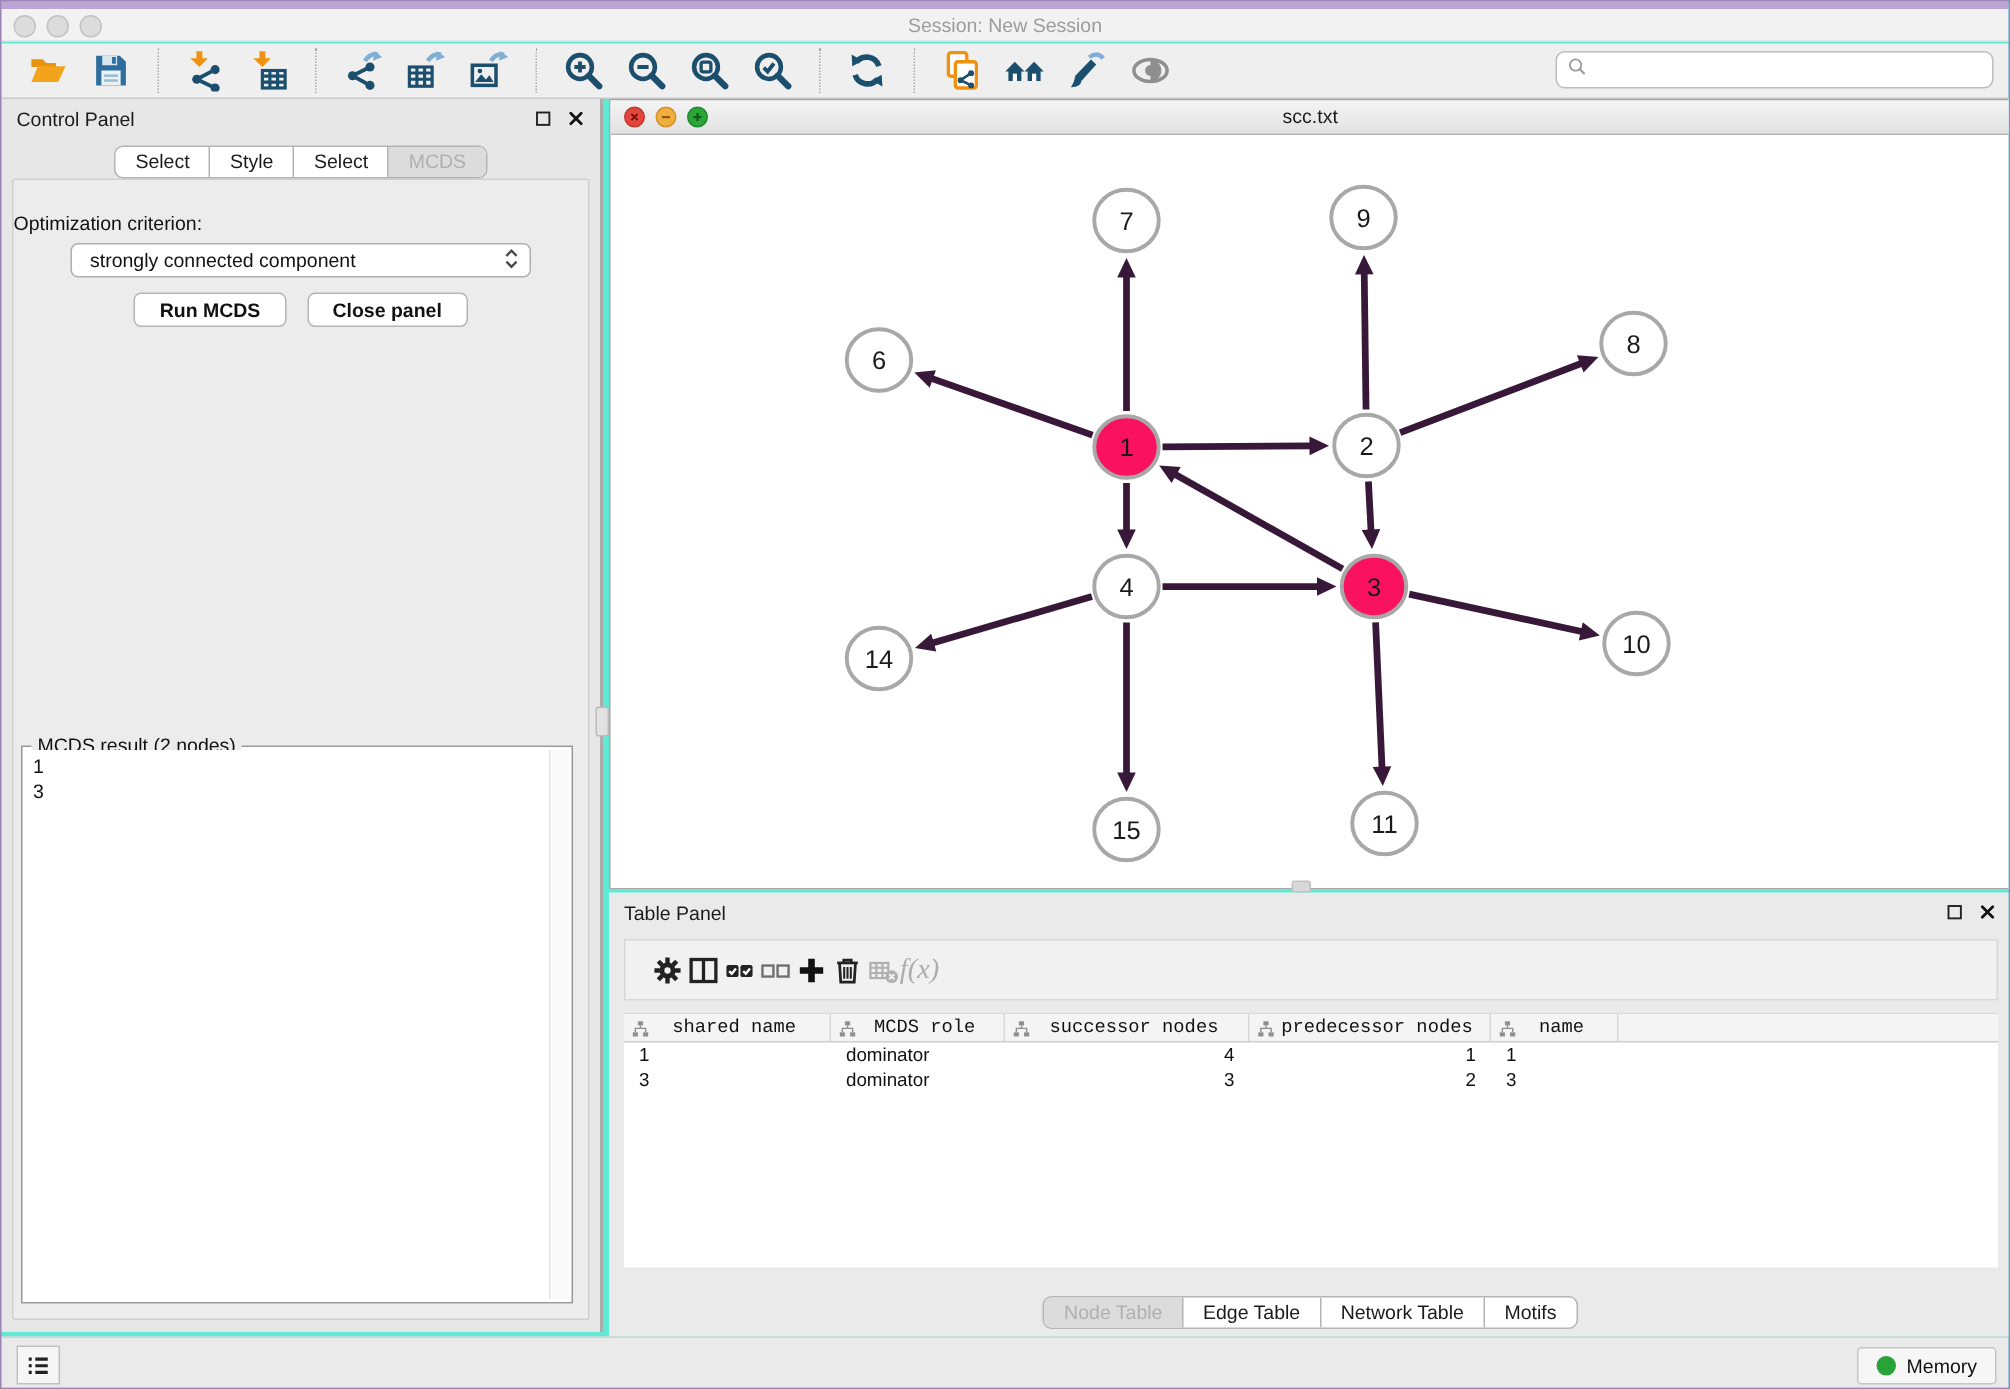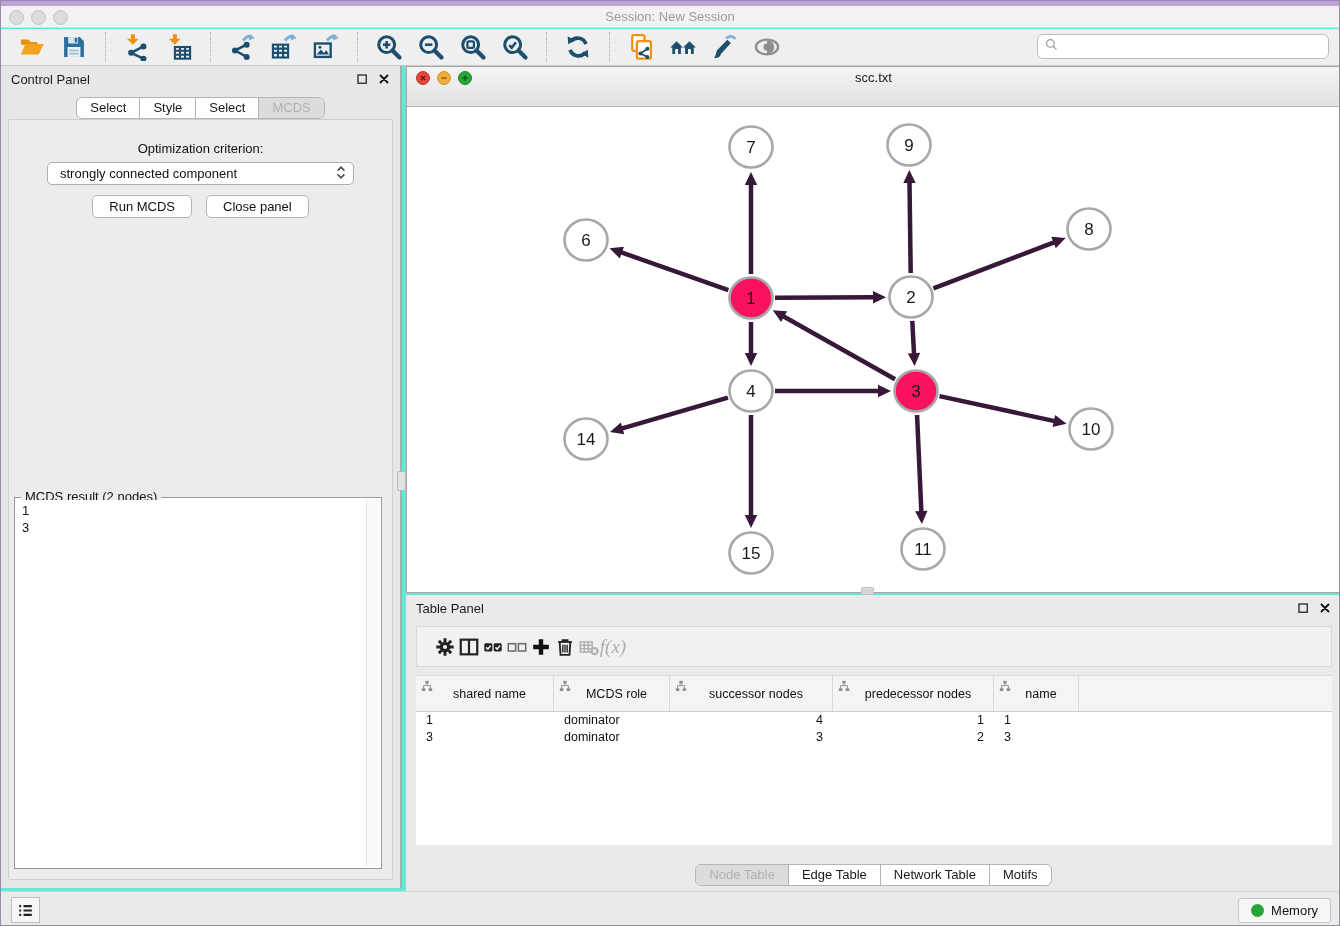--- a/index.html
+++ b/index.html
@@ -33,59 +33,59 @@
   
   .control-panel { position:absolute; left:0; top:65px; width:401px; height:822px; background:#E7E7E7;
                    border-right:2px solid #ACACAC; }
   .cp-header { position:relative; height:28px; }
   .panel-title { position:absolute; left:10px; top:6px; font-size:13px; color:#1C1C1C; }
   .win-btns { position:absolute; right:8px; top:5px; display:flex; gap:6px; }
   .win-btn { width:16px; height:16px; display:flex; align-items:center; justify-content:center; }
   .cp-tabbar { position:absolute; left:0; right:0; top:31px; text-align:center; z-index:2; }
   .cp-content { position:absolute; left:7px; right:7px; top:53px; bottom:8px; background:#ECECEC;
                 border:1px solid #CFCFCF; border-radius:2px; }
-  .opt-label { position:absolute; left:0; right:0; top:21px; text-align:center; font-size:13px; color:#111; }
+  .opt-label { position:absolute; left:0; right:0; top:21px; font-size:13px; color:#111; }
   .cp-select { position:absolute; left:38px; right:38px; top:42px; height:23px; background:#fff;
                border:1px solid #AFAFAF; border-radius:5px; display:flex; align-items:center;
                padding:0 6px 0 12px; font-size:13px; color:#111; }
   .cp-select .sel-text { flex:1; }
   .btn-row { position:absolute; left:0; right:0; top:75px; display:flex; justify-content:center; gap:14px; }
   .btn { background:#fff; border:1px solid #B5B5B5; border-radius:5px; font-size:13px; color:#111;
-         height:23px; padding:0 16px; font-family:"Liberation Sans",sans-serif; }
+         height:23px; padding:0 16px; font-family:"Liberation Sans",sans-serif;font-weight:bold; }
   .result-group { position:absolute; left:5px; right:10px; top:377px; bottom:10px;
                   border:1px solid #979797; background:#fff; }
   .result-legend { position:absolute; top:-9px; left:6px; background:#ECECEC; padding:0 4px;
                    font-size:13px; color:#111; }
   .result-area { position:absolute; top:2px; left:2px; right:16px; bottom:2px; background:#fff;
                  font-size:13px; line-height:17px; padding:2px 5px; white-space:pre; color:#111; cursor:text; }
   .result-scroll { position:absolute; top:2px; bottom:2px; right:2px; width:13px; background:#FAFAFA;
                    border-left:1px solid #E4E4E4; }
   .v-grip { position:absolute; right:-6px; top:405px; width:9px; height:20px; background:#E2E2E2;
             border:1px solid #BCBCBC; border-radius:2px; z-index:5; }
   
   .network-window { position:absolute; left:405px; top:65px; width:935px; height:527px; background:#fff;
                     border:1px solid #A6A6A6; }
-  .nw-titlebar { position:relative; height:40px; background:linear-gradient(#F4F4F4,#E2E2E2);
+  .nw-titlebar { position:relative; height:23px; background:linear-gradient(#F4F4F4,#E2E2E2);
                  border-bottom:1px solid #B2B2B2;text-decoration:underline; }
   .nw-lights { position:absolute; left:9px; top:4px; display:flex; gap:7px; }
   .nw-light { width:14px; height:14px; border-radius:50%; display:flex; align-items:center; justify-content:center; }
   .nw-title { position:absolute; left:0; right:0; top:3px; text-align:center; font-size:13px; color:#1A1A1A; }
   #graph { position:absolute; left:0; top:23px; }
   .h-grip { position:absolute; left:860px; top:586px; width:13px; height:8px; background:#D8D8D8;
             border:1px solid #C2C2C2; border-radius:2px; z-index:5; }
   
   .table-panel { position:absolute; left:405px; top:594px; width:935px; height:296px; background:#EAEAEA; }
   .tp-toolbar { position:absolute; left:10px; right:9px; top:31px; height:41px; background:#F1F1F1;
                 border:1px solid #D8D8D8; display:flex; align-items:center; padding-left:16px; }
   .tp-icon { width:24px; height:24px; display:flex; align-items:center; justify-content:center; }
   .tp-icon svg { width:22px; height:22px; }
   .fx { font-family:"Liberation Serif", serif; font-style:italic; font-size:19px; color:#ADADAD; }
   .tp-table { position:absolute; left:10px; right:9px; top:80px; height:170px; background:#fff; }
-  .tp-thead { display:flex; height:37px; background:#F4F4F4; border-top:1px solid #DADADA;
-              border-bottom:1px solid #CFCFCF; }
+  .tp-thead { display:flex; height:20px; background:#F4F4F4; border-top:1px solid #DADADA;
+              border-bottom:1px solid #CFCFCF;font-family:Liberation Mono, monospace; }
   .th { position:relative; display:flex; align-items:center; justify-content:center;
         font-size:12.5px; color:#111; border-right:1px solid #D8D8D8; }
   .th .tree-ic { position:absolute; left:5px; top:4px; }
   .tr { display:flex; height:16.5px; align-items:center; font-size:12.5px; color:#111; }
   .td { padding:0 10px; overflow:hidden; white-space:nowrap; }
   .tp-tabbar { position:absolute; left:0; right:0; top:269px; text-align:center; }
   
   .status-bar { position:absolute; left:0; top:890px; width:100%; height:36px; background:#EAEAEA;
                 border-top:1px solid #D2D2D2; }
   .list-btn { position:absolute; left:10px; top:5px; width:29px; height:26px; background:#F6F6F6;

